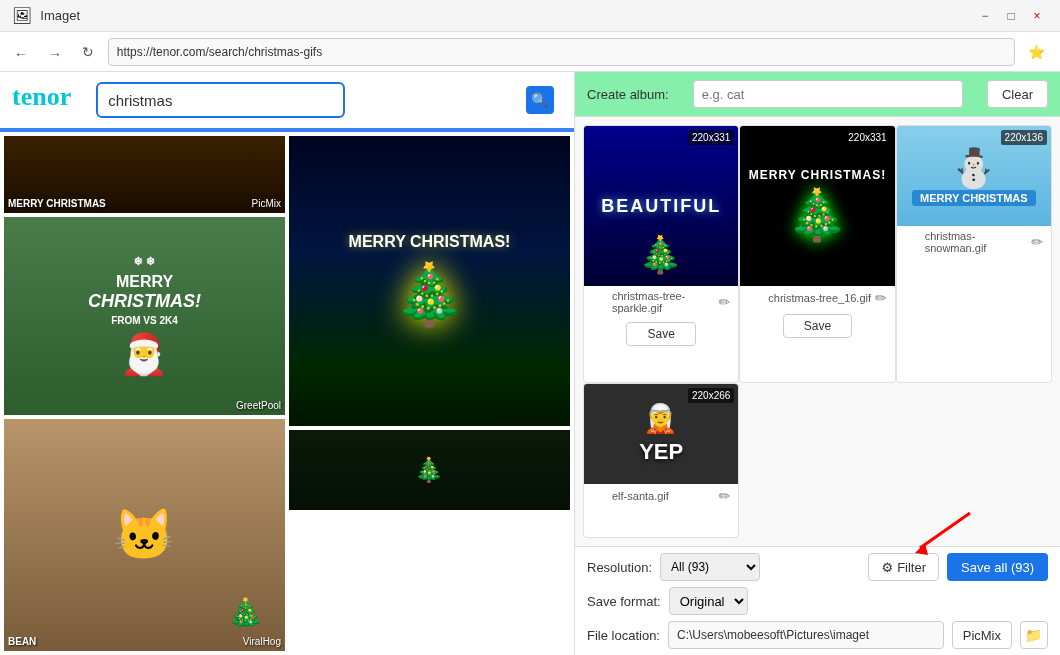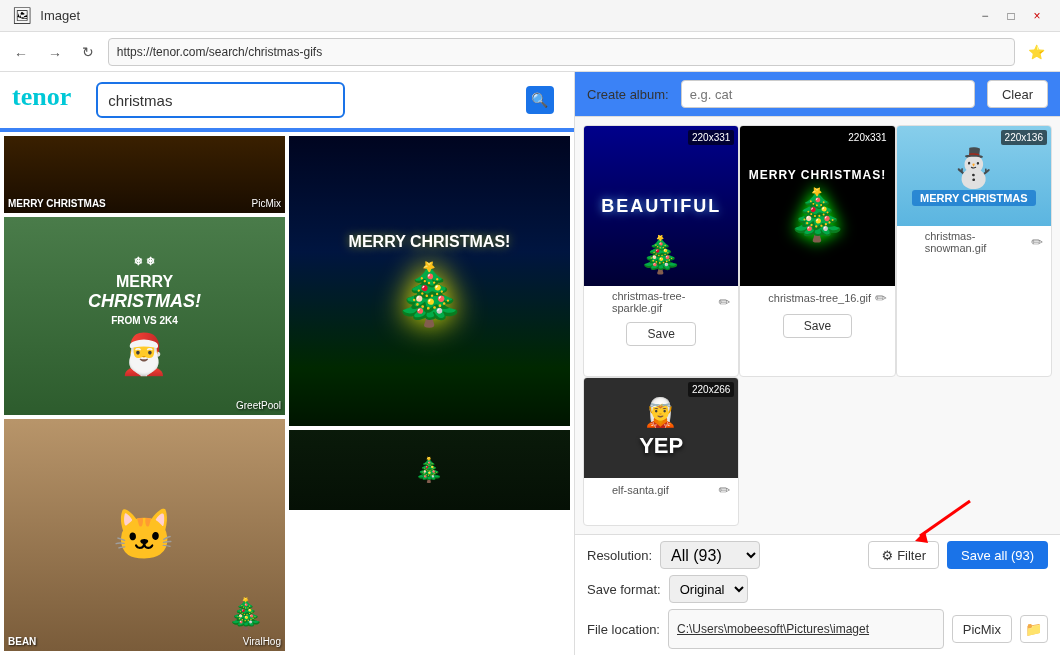--- a/index.html
+++ b/index.html
@@ -148,25 +148,25 @@
     
     .right-panel {
       flex: 1;
       background: #f8f8f8;
       display: flex;
       flex-direction: column;
     }
 
     
     .album-bar {
-      background: #3b82f6;
+      background: #86efac;
       padding: 8px 12px;
       display: flex;
       align-items: center;
-      gap: 12px;
+      gap: 24px;
       border-bottom: 1px solid #ddd;
     }
     .album-label { font-size: 13px; color: #333; white-space: nowrap; }
     .album-input {
       flex: 1;
       height: 28px;
       border: 1px solid #ccc;
       border-radius: 4px;
       padding: 0 8px;
       font-size: 13px;
@@ -254,21 +254,21 @@
       gap: 8px;
       margin-bottom: 6px;
       justify-content: center;
     }
     .bottom-label { font-size: 13px; color: #333; white-space: nowrap; }
     .resolution-select {
       height: 28px;
       border: 1px solid #ccc;
       border-radius: 4px;
       padding: 0 6px;
-      font-size: 16px;
+      font-size: 12px;
       min-width: 100px;
     }
     .filter-btn {
       height: 28px;
       padding: 0 12px;
       background: #fff;
       border: 1px solid #ccc;
       border-radius: 4px;
       cursor: pointer;
       font-size: 13px;
@@ -303,28 +303,27 @@
       padding: 0 6px;
       font-size: 13px;
     }
     .file-location-row {
       display: flex;
       align-items: center;
       gap: 8px;
     }
     .file-location-input {
       flex: 1;
-      height: 40px;
+      height: 28px;
       border: 1px solid #ccc;
       border-radius: 4px;
       padding: 0 8px;
       font-size: 12px;
       color: #333;
       background: #f9f9f9;
-      text-decoration: underline;
     }
     .change-btn {
       height: 28px;
       padding: 0 10px;
       background: #fff;
       border: 1px solid #ccc;
       border-radius: 4px;
       cursor: pointer;
       font-size: 13px;
       color: #333;

